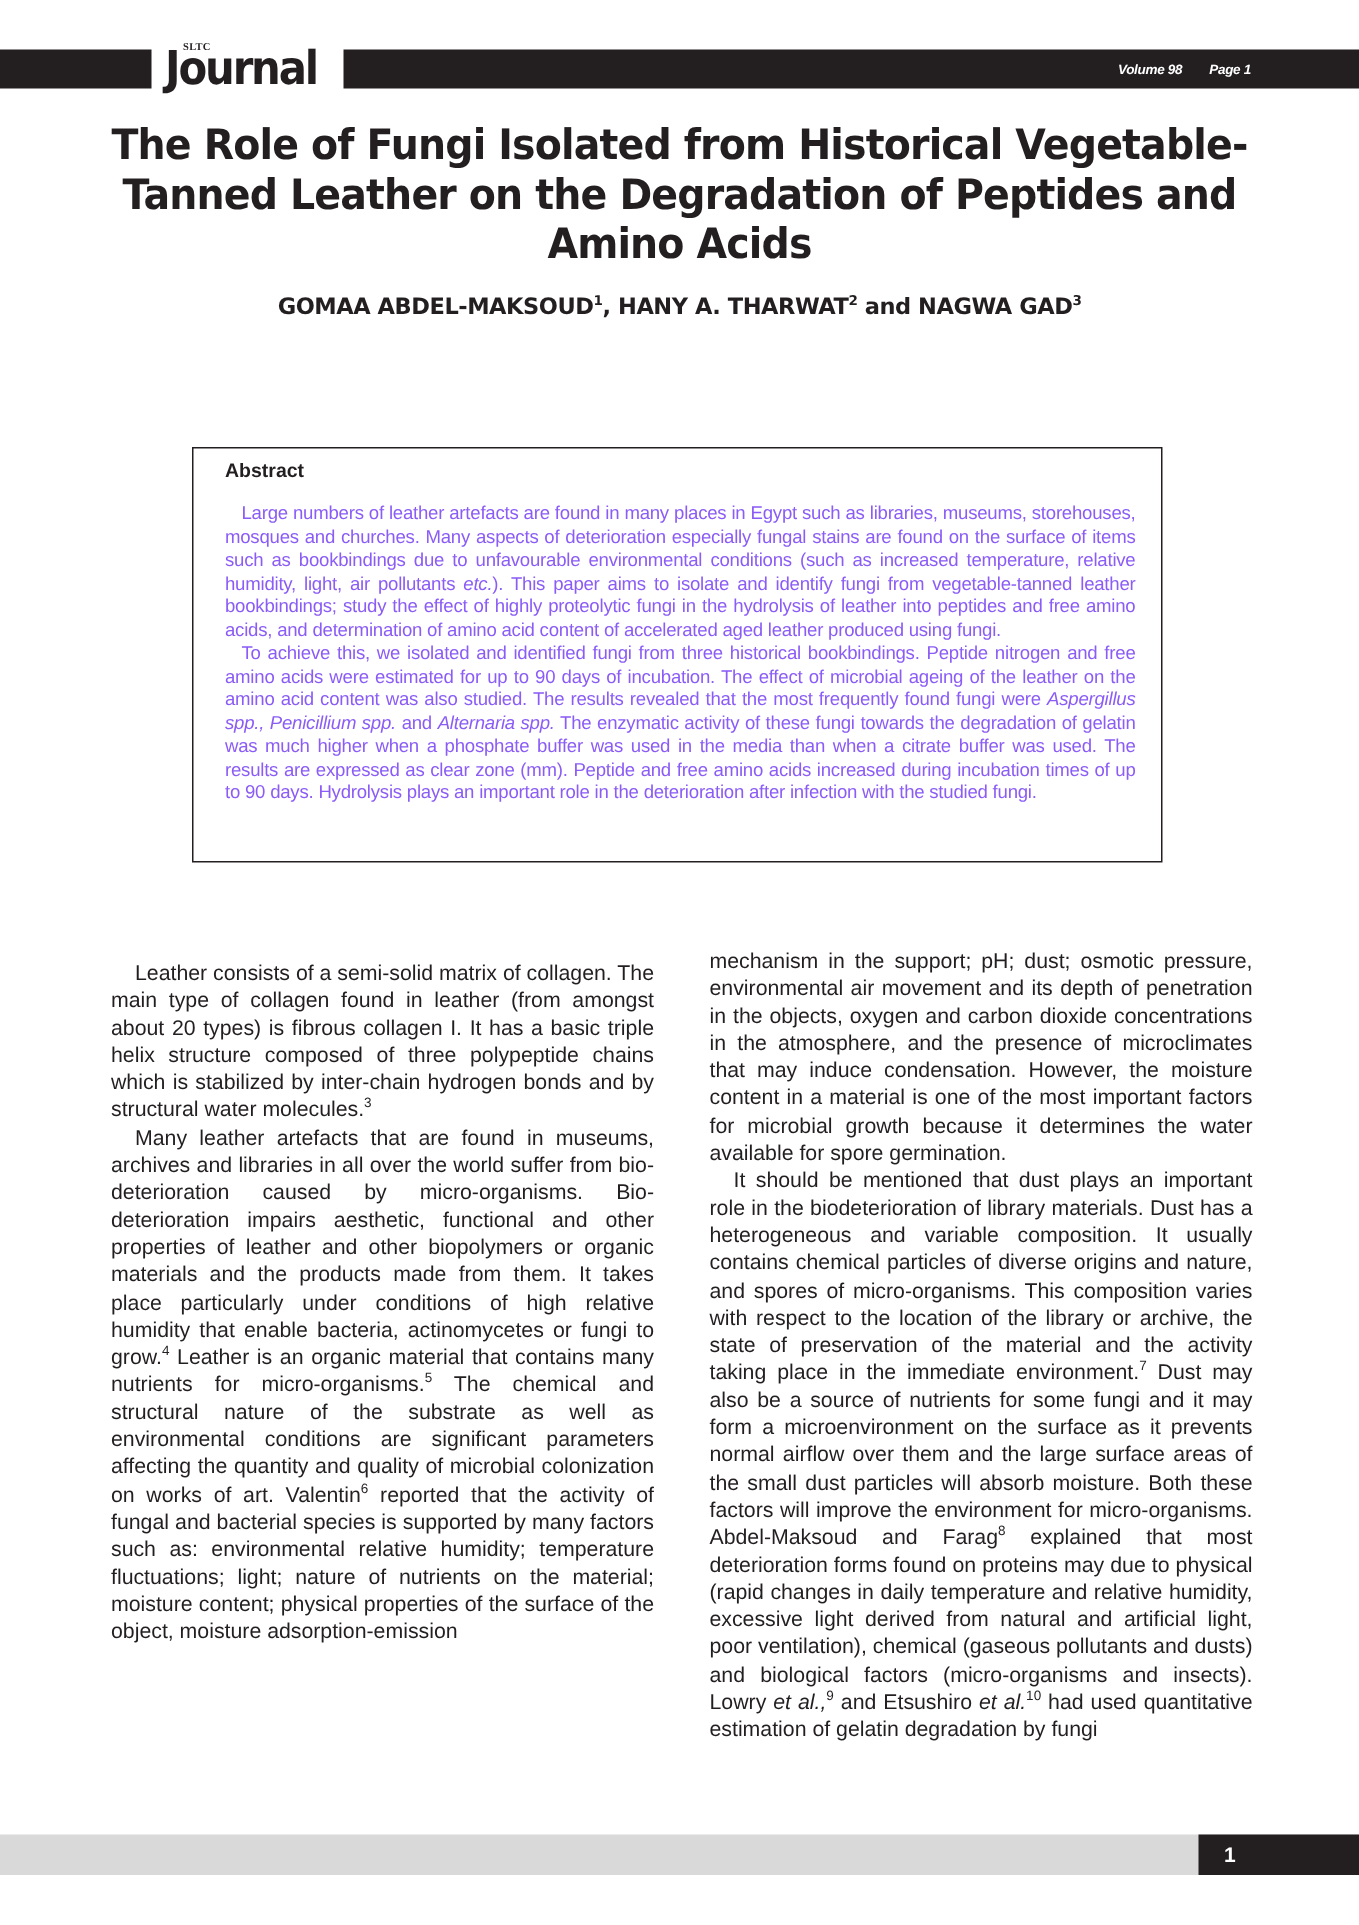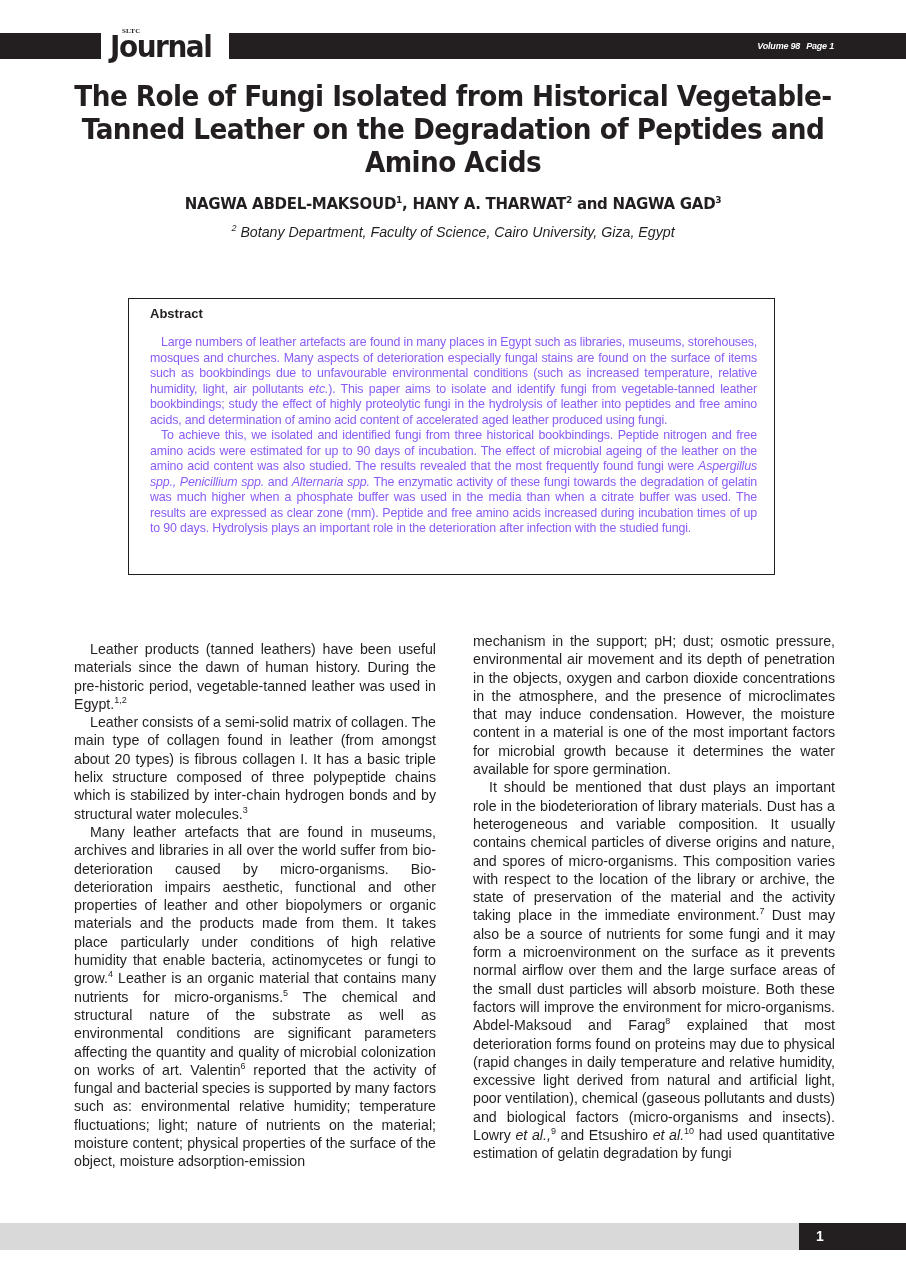--- a/index.html
+++ b/index.html
@@ -4,21 +4,21 @@
 <style>
   html, body { margin: 0; padding: 0; background: #ffffff; }
   body { width: 906px; height: 1283px; position: relative; overflow: hidden; color: #231f20; font-family: "Liberation Sans", sans-serif; }
 
   .hdr-bar-left { position: absolute; left: 0; top: 33px; width: 101px; height: 26px; background: #231f20; }
   .hdr-bar-right { position: absolute; left: 229px; top: 33px; width: 677px; height: 26px; background: #231f20; }
   .logo { position: absolute; left: 110px; top: 26px; width: 112px; height: 40px; }
   .logo-sltc { position: absolute; left: 12px; top: 1px; font-family: "Liberation Serif", serif; font-size: 7px; font-weight: bold; letter-spacing: 0.2px; color: #231f20; }
   .logo-word { position: absolute; left: 0; top: 0; font-family: "DejaVu Sans", sans-serif; font-weight: bold; font-size: 31px; letter-spacing: -1.6px; line-height: 40px; color: #231f20; transform: scaleX(0.9); transform-origin: left center; }
   .hdr-vol { position: absolute; right: 72px; top: 33px; height: 26px; line-height: 26px; font-size: 9px; font-style: italic; font-weight: bold; color: #ffffff; letter-spacing: -0.2px; }
-  .hdr-vol span + span { margin-left: 6px; }
+  .hdr-vol span + span { margin-left: 18px; }
 
   .title { position: absolute; left: 40px; top: 80px; width: 826px; text-align: center; font-family: "DejaVu Sans", sans-serif; font-weight: bold; font-size: 28px; line-height: 33px; letter-spacing: -0.6px; color: #231f20; transform: scaleX(0.94); transform-origin: center top; }
 
   .authors { position: absolute; left: 60px; top: 195px; width: 786px; text-align: center; font-family: "DejaVu Sans", sans-serif; font-weight: bold; font-size: 15px; letter-spacing: -0.3px; color: #231f20; }
   .authors sup { font-size: 9px; }
   .affils { position: absolute; left: 60px; top: 218px; width: 786px; text-align: center; font-style: italic; font-size: 14.2px; line-height: 21px; color: #231f20; }
   .affils sup { font-size: 9px; }
 
   .abstract-box { position: absolute; left: 128px; top: 298px; width: 647px; height: 277px; border: 1.5px solid #231f20; box-sizing: border-box; }
   .abstract-head { position: absolute; left: 21px; top: 7px; font-weight: bold; font-size: 13px; color: #231f20; }
@@ -46,36 +46,34 @@
   <span class="logo-sltc">SLTC</span>
 </div>
 <div class="hdr-bar-right"></div>
 <div class="hdr-vol">
   <span>Volume 98</span><span>Page 1</span>
 </div>
 
 <h1 class="title" style="margin:0;">The Role of Fungi Isolated from Historical Vegetable-Tanned Leather on the Degradation of Peptides and Amino Acids</h1>
 
 <div class="authors">
-  <span>NAGWA ABDEL-MAKSOUD</span><sup>1</sup><span>, </span><span>HANY A. THARWAT</span><sup>2</sup><span style="white-space:pre;"> and </span><span>NAGWA GAD</span><sup>3</sup>
+  <span>GOMAA ABDEL-MAKSOUD</span><sup>1</sup><span>, </span><span>HANY A. THARWAT</span><sup>2</sup><span style="white-space:pre;"> and </span><span>NAGWA GAD</span><sup>3</sup>
 </div>
 <div class="affils">
-  <div><sup>2</sup> <span>Botany Department, Faculty of Science, Cairo University, Giza, Egypt</span></div>
 </div>
 
 <div class="abstract-box">
   <div class="abstract-head">Abstract</div>
   <div class="abstract-body">
     <p><span>Large numbers of leather artefacts are found in many places in Egypt such as libraries, museums, storehouses, mosques and churches. Many aspects of deterioration especially fungal stains are found on the surface of items such as bookbindings due to unfavourable environmental conditions (such as increased temperature, relative humidity, light, air pollutants </span><em>etc.</em><span>). This paper aims to isolate and identify fungi from vegetable-tanned leather bookbindings; study the effect of highly proteolytic fungi in the hydrolysis of leather into peptides and free amino acids, and determination of amino acid content of accelerated aged leather produced using fungi.</span></p>
     <p><span>To achieve this, we isolated and identified fungi from three historical bookbindings. Peptide nitrogen and free amino acids were estimated for up to 90 days of incubation. The effect of microbial ageing of the leather on the amino acid content was also studied. The results revealed that the most frequently found fungi were </span><em>Aspergillus spp., Penicillium spp.</em><span style="white-space:pre;"> and </span><em>Alternaria spp.</em><span> The enzymatic activity of these fungi towards the degradation of gelatin was much higher when a phosphate buffer was used in the media than when a citrate buffer was used. The results are expressed as clear zone (mm). Peptide and free amino acids increased during incubation times of up to 90 days. Hydrolysis plays an important role in the deterioration after infection with the studied fungi.</span></p>
   </div>
 </div>
 
 <div class="col col-left">
-  <p><span>Leather products (tanned leathers) have been useful materials since the dawn of human history. During the pre-historic period, vegetable-tanned leather was used in Egypt.</span><sup>1,2</sup></p>
   <p><span>Leather consists of a semi-solid matrix of collagen. The main type of collagen found in leather (from amongst about 20 types) is fibrous collagen I. It has a basic triple helix structure composed of three polypeptide chains which is stabilized by inter-chain hydrogen bonds and by structural water molecules.</span><sup>3</sup></p>
   <p><span>Many leather artefacts that are found in museums, archives and libraries in all over the world suffer from bio-deterioration caused by micro-organisms. Bio-deterioration impairs aesthetic, functional and other properties of leather and other biopolymers or organic materials and the products made from them. It takes place particularly under conditions of high relative humidity that enable bacteria, actinomycetes or fungi to grow.</span><sup>4</sup><span> Leather is an organic material that contains many nutrients for micro-organisms.</span><sup>5</sup><span> The chemical and structural nature of the substrate as well as environmental conditions are significant parameters affecting the quantity and quality of microbial colonization on works of art. Valentin</span><sup>6</sup><span> reported that the activity of fungal and bacterial species is supported by many factors such as: environmental relative humidity; temperature fluctuations; light; nature of nutrients on the material; moisture content; physical properties of the surface of the object, moisture adsorption-emission</span></p>
 </div>
 
 <div class="col col-right">
   <p class="noindent"><span>mechanism in the support; pH; dust; osmotic pressure, environmental air movement and its depth of penetration in the objects, oxygen and carbon dioxide concentrations in the atmosphere, and the presence of microclimates that may induce condensation. However, the moisture content in a material is one of the most important factors for microbial growth because it determines the water available for spore germination.</span></p>
   <p><span>It should be mentioned that dust plays an important role in the biodeterioration of library materials. Dust has a heterogeneous and variable composition. It usually contains chemical particles of diverse origins and nature, and spores of micro-organisms. This composition varies with respect to the location of the library or archive, the state of preservation of the material and the activity taking place in the immediate environment.</span><sup>7</sup><span> Dust may also be a source of nutrients for some fungi and it may form a microenvironment on the surface as it prevents normal airflow over them and the large surface areas of the small dust particles will absorb moisture. Both these factors will improve the environment for micro-organisms. Abdel-Maksoud and Farag</span><sup>8</sup><span> explained that most deterioration forms found on proteins may due to physical (rapid changes in daily temperature and relative humidity, excessive light derived from natural and artificial light, poor ventilation), chemical (gaseous pollutants and dusts) and biological factors (micro-organisms and insects). Lowry </span><em>et al.,</em><sup>9</sup><span style="white-space:pre-wrap;"> and Etsushiro </span><em>et al.</em><sup>10</sup><span> had used quantitative estimation of gelatin degradation by fungi</span></p>
 </div>
 
 <div class="footer-bar"></div>

